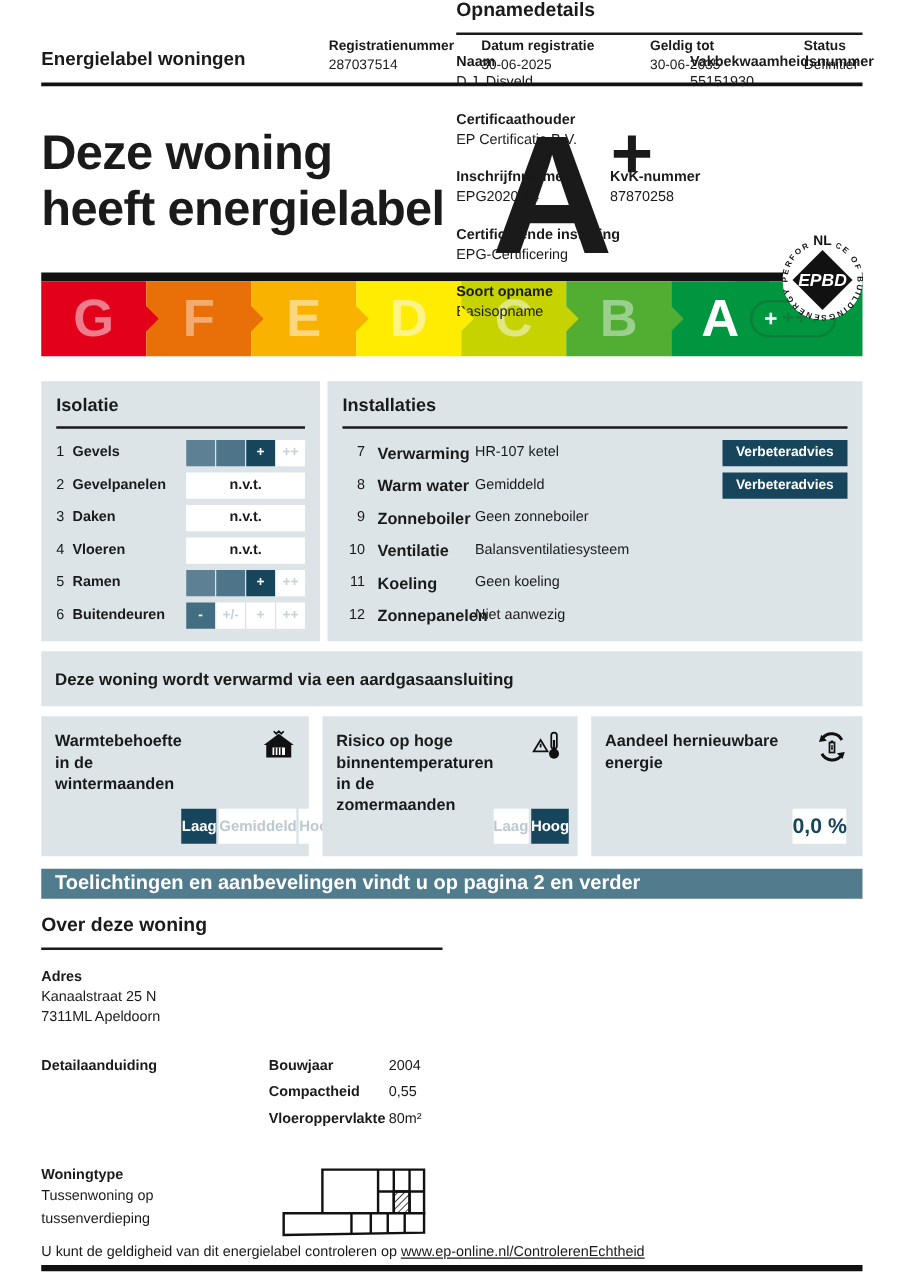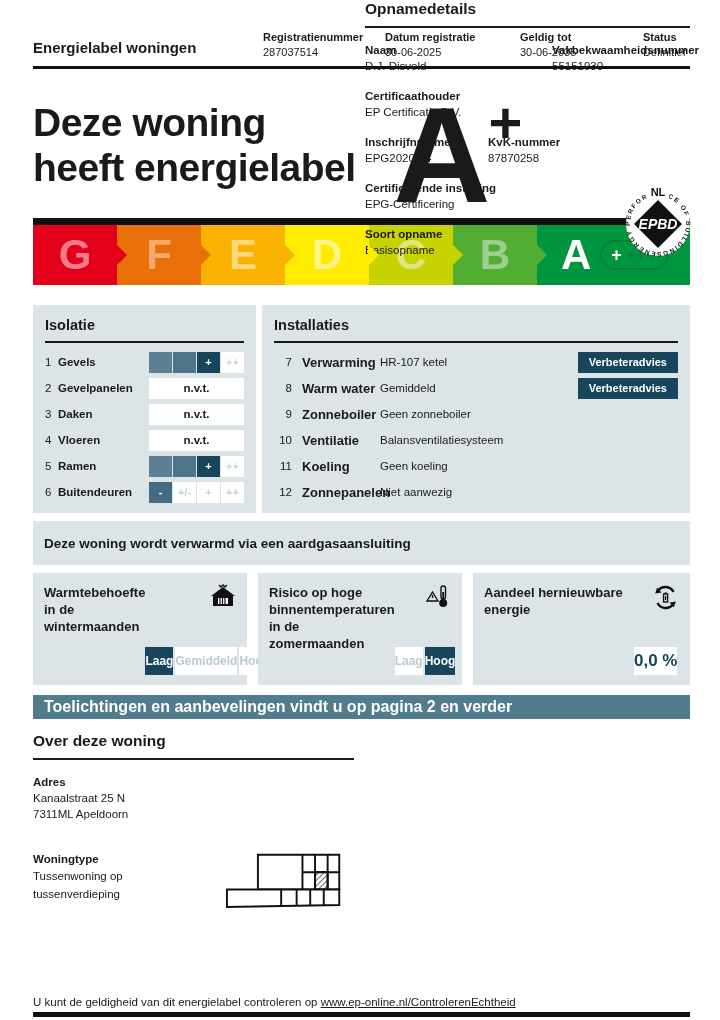--- a/index.html
+++ b/index.html
@@ -347,20 +347,31 @@
 <div class="abs section about">
   <div class="section-title">Over deze woning</div>
   <div class="section-rule"></div>
 
   <div class="blk">
     <div class="f-label">Adres</div>
     <div class="f-value">Kanaalstraat 25 N</div>
     <div class="f-value">7311ML Apeldoorn</div>
   </div>
 
+  <div class="spec-grid">
+    <div class="f-label" style="grid-row:1;">Detailaanduiding</div>
+    <div class="f-label">Bouwjaar</div>
+    <div class="f-value">2004</div>
+    <div></div>
+    <div class="f-label">Compactheid</div>
+    <div class="f-value">0,55</div>
+    <div></div>
+    <div class="f-label">Vloeroppervlakte</div>
+    <div class="f-value">80m²</div>
+  </div>
 
   <div class="wtype-row">
     <div class="wtype-text">
       <div class="f-label">Woningtype</div>
       <div class="f-value">Tussenwoning op</div>
       <div class="f-value">tussenverdieping</div>
     </div>
     <span class="diagram">
       <svg width="122" height="66" viewBox="0 0 126 66">
         <defs>

